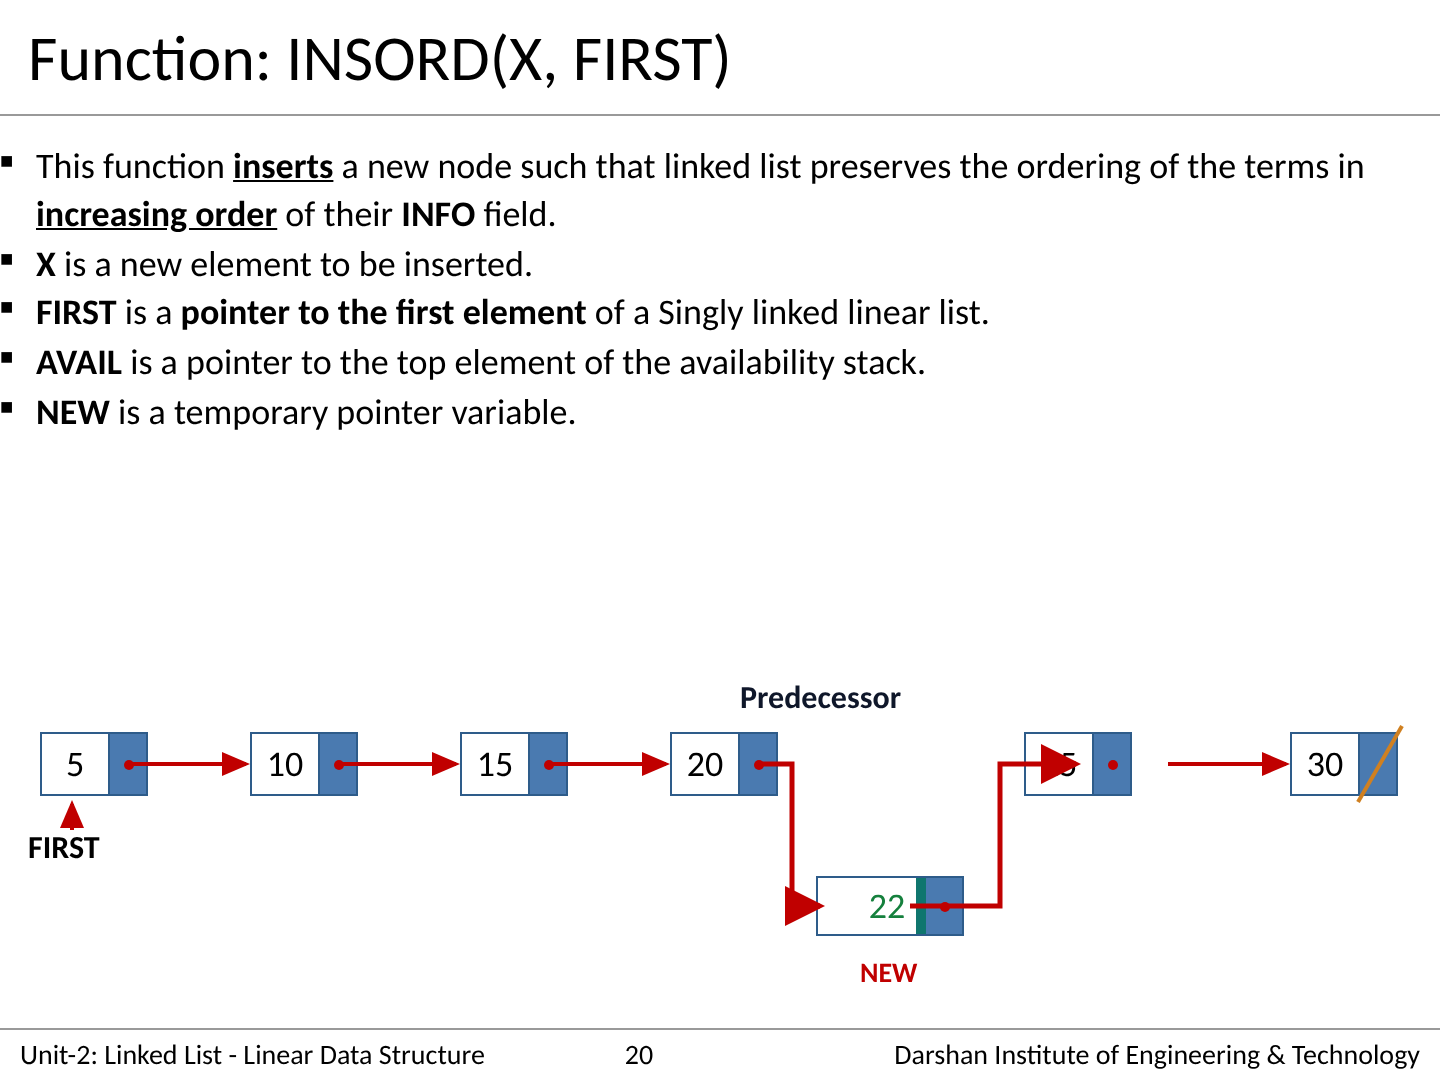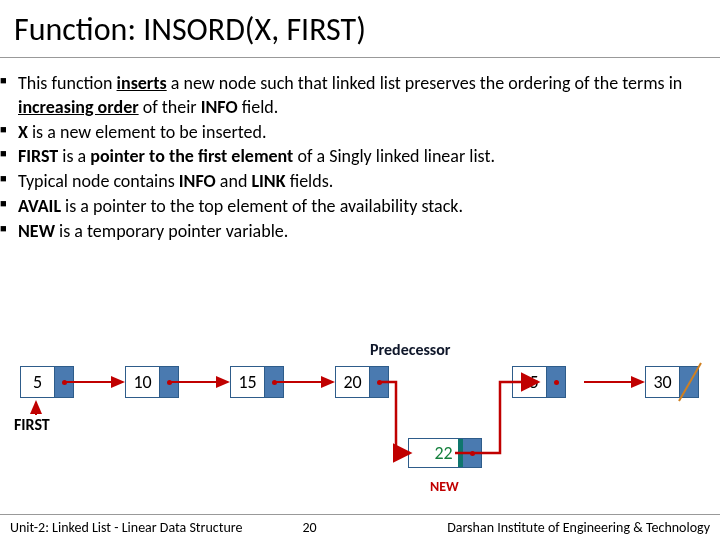--- a/index.html
+++ b/index.html
@@ -113,20 +113,21 @@
     bottom: 0;
     left: 0;
     width: 720px;
     height: 26px;
     border-top: 1px solid #999;
     display: flex;
     align-items: center;
     font-size: 14px;
     padding: 0 10px;
     background: #fff;
+    gap: 10px;
   }
   .footer .left { flex: 0 0 auto; }
   .footer .mid { flex: 0 0 auto; margin-left: 60px; }
   .footer .right { margin-left: auto; }
   svg.arrows {
     position: absolute;
     top: 0; left: 0;
     width: 720px; height: 540px;
     pointer-events: none;
   }
@@ -145,23 +146,20 @@
 
 <ul class="bullets">
   <li>
     <span>This function </span><span class="bold underline">inserts</span><span> a new node such that linked list preserves the ordering of the terms in </span><span class="bold underline">increasing order</span><span> of their </span><span class="bold">INFO</span><span> field.</span>
   </li>
   <li>
     <span class="bold">X</span><span> is a new element to be inserted.</span>
   </li>
   <li>
     <span class="bold">FIRST</span><span> is a </span><span class="bold">pointer to the first element</span><span> of a Singly linked linear list.</span>
-  </li>
-  <li>
-    <span>Typical node contains </span><span class="bold">INFO</span><span> and </span><span class="bold">LINK</span><span> fields.</span>
   </li>
   <li>
     <span class="bold">AVAIL</span><span> is a pointer to the top element of the availability stack.</span>
   </li>
   <li>
     <span class="bold">NEW</span><span> is a temporary pointer variable.</span>
   </li>
 </ul>
 
 <div class="pred-label">Predecessor</div>

